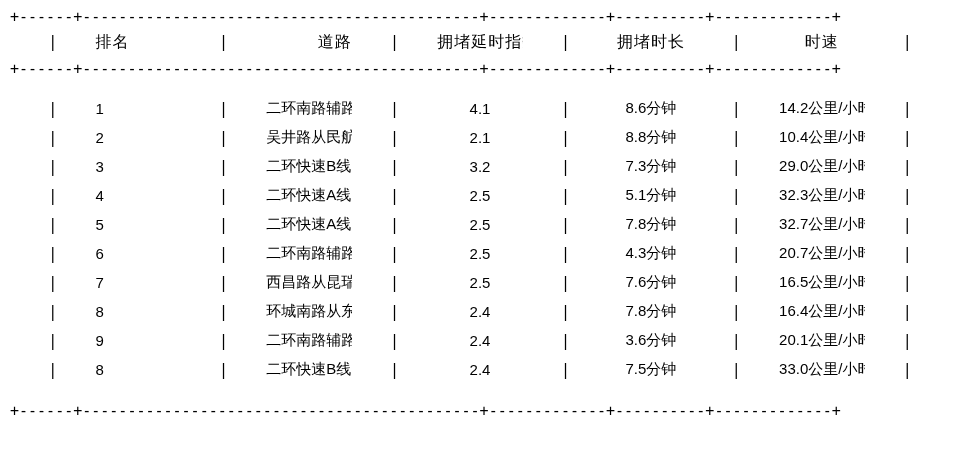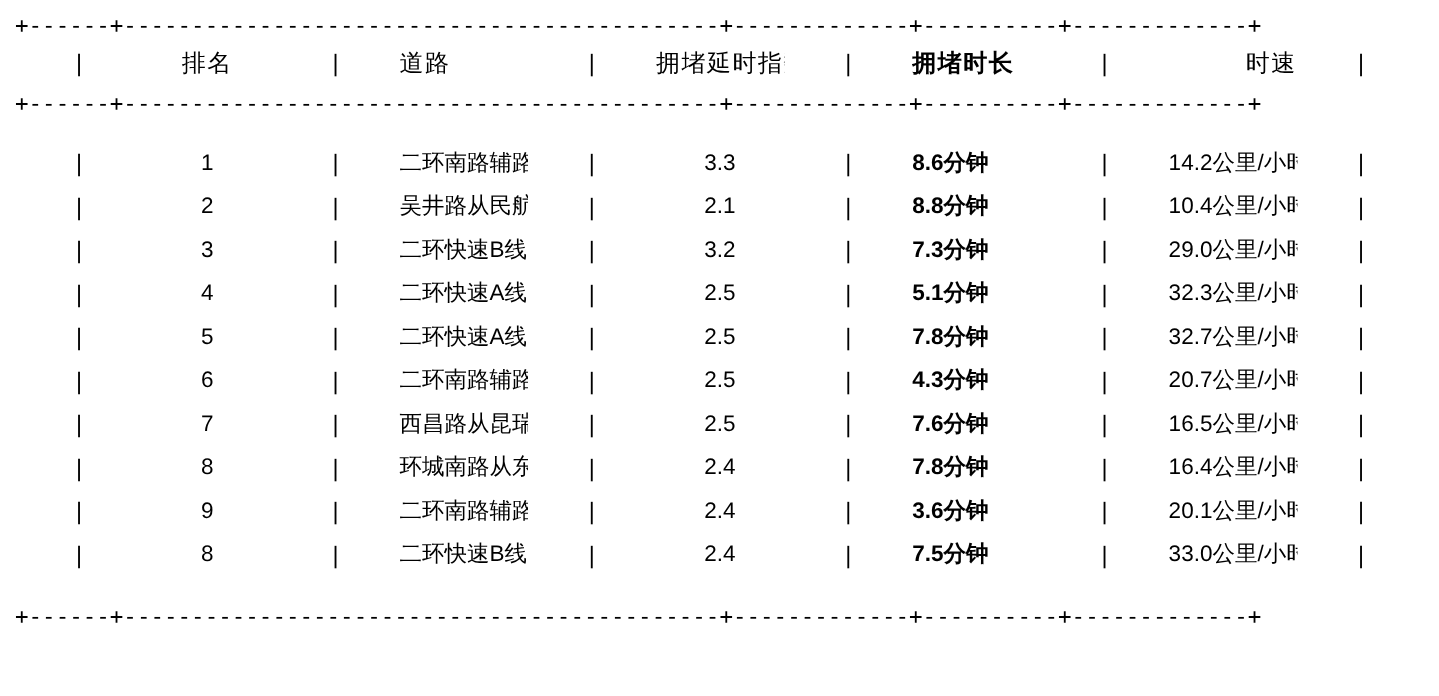--- a/index.html
+++ b/index.html
@@ -67,25 +67,25 @@
     font-size: 16px;
   }
   .bar {
     display: inline-block;
     width: 12px;
     text-align: center;
     font-family: "DejaVu Sans Mono", "Liberation Mono", monospace;
     font-size: 15px;
     color: #000;
   }
-  .c-rank  { width: 88px;  text-align: center; }
-  .c-road  { width: 420px; text-align: left; }
+  .c-rank  { width: 88px;  }
+  .c-road  { width: 420px; text-align: right; }
   .c-idx   { width: 128px; text-align: center; }
-  .c-dur   { width: 108px; text-align: left; font-weight: bold; }
-  .c-spd   { width: 152px; text-align: right; }
+  .c-dur   { width: 108px; text-align: center; }
+  .c-spd   { width: 152px; text-align: center; }
   .c-bar   { width: 14px;  text-align: center; }
   .cell-in {
     display: block;
     white-space: nowrap;
     overflow: hidden;
   }
   .road-cell .cell-in {
     font-size: 15px;
   }
   .hdr-row .cell-in {
@@ -143,21 +143,21 @@
         <td class="c-bar"><span class="bar">|</span></td>
         <td class="c-rank">
             <span class="cell-in">1</span>
           </td>
         <td class="c-bar"><span class="bar">|</span></td>
         <td class="c-road road-cell">
             <span class="cell-in">二环南路辅路从二环南路到石虎关立交-由西向东</span>
           </td>
         <td class="c-bar"><span class="bar">|</span></td>
         <td class="c-idx">
-            <span class="cell-in">3.3</span>
+            <span class="cell-in">4.1</span>
           </td>
         <td class="c-bar"><span class="bar">|</span></td>
         <td class="c-dur">
             <span class="cell-in">8.6分钟</span>
           </td>
         <td class="c-bar"><span class="bar">|</span></td>
         <td class="c-spd">
             <span class="cell-in">14.2公里/小时</span>
           </td>
         <td class="c-bar"><span class="bar">|</span></td>

